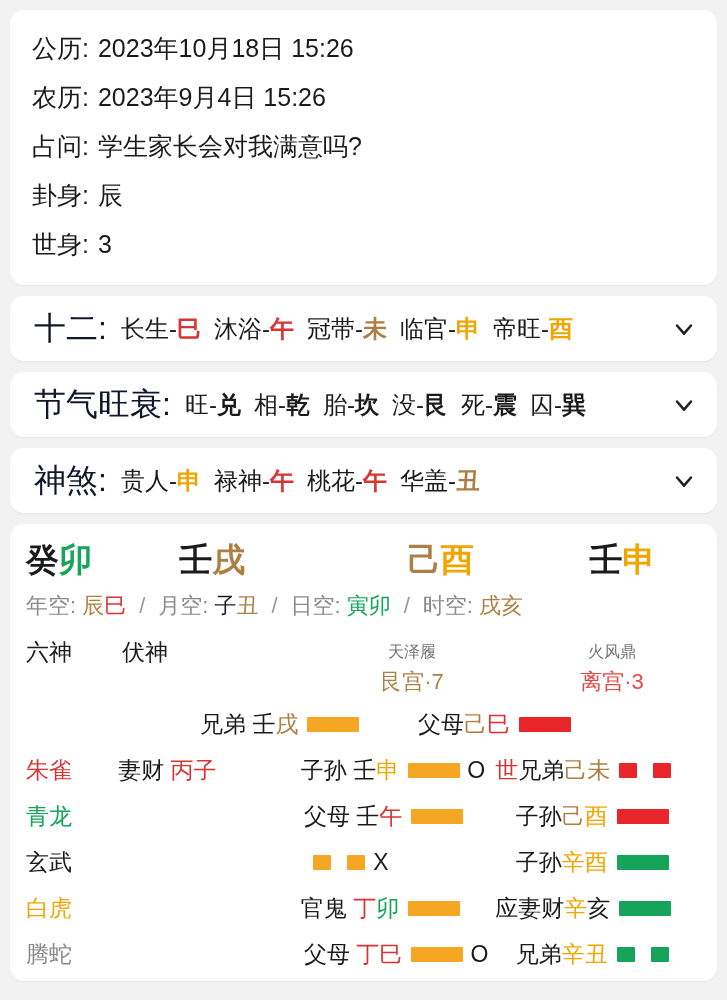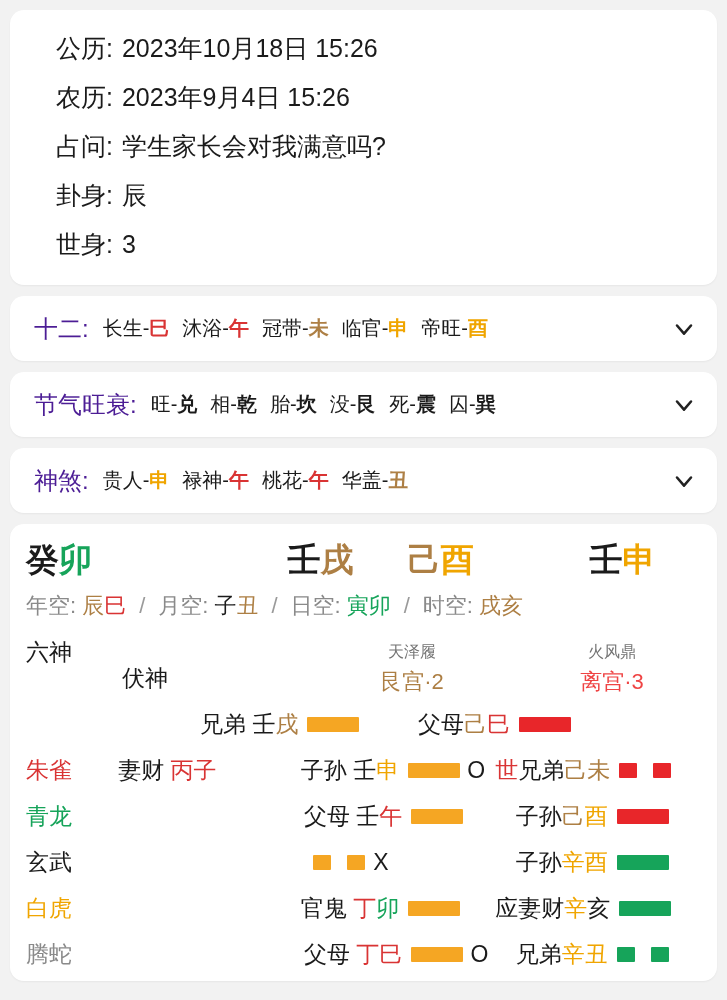--- a/index.html
+++ b/index.html
@@ -20,35 +20,34 @@
     box-sizing:border-box;
   }
   .card.first{margin-top:10px;}
 
   
   .info{padding:14px 22px 16px 22px;}
   .info-row{
     display:flex;align-items:baseline;
     font-size:25px;line-height:49px;
     white-space:nowrap;
-    margin-left:24px;
   }
   .info-label{color:#1b1b1b;}
   .info-value{color:#1b1b1b;margin-left:9px;}
 
   
   .coll{
     display:flex;align-items:center;
     padding:0 16px 0 24px;
     height:65px;
   }
-  .coll-label{font-size:24px;color:#4c1d95;white-space:nowrap;}
+  .coll-label{font-size:32px;color:#0f172a;white-space:nowrap;}
   .coll-body{
     flex:1;
-    font-size:20px;
+    font-size:24px;
     white-space:nowrap;
     margin-left:14px;
     overflow:hidden;
   }
   .coll .seg{margin-right:13px;}
   .coll .seg:last-child{margin-right:0;}
   .chev{
     width:34px;height:34px;flex:none;
     display:flex;align-items:center;justify-content:center;
     margin-left:6px;
@@ -70,40 +69,40 @@
 
   .pillars{
     display:flex;
     padding:4px 0 2px 0;
   }
   .pillar{
     font-size:33px;font-weight:bold;
     white-space:nowrap;
   }
   .p0{width:170px;padding-left:16px;box-sizing:border-box;}
-  .p1{width:175px;text-align:right;}
+  .p1{width:175px;text-align:left;}
   .p2{width:175px;text-align:center;}
   .p3{width:190px;text-align:center;}
 
   .kong{
     display:flex;align-items:baseline;
     font-size:22px;
     padding:6px 0 10px 16px;
     white-space:nowrap;
   }
   .kong .k-lbl{color:#8a8a8a;}
   .kong .k-val{margin-left:6px;}
   .kong .k-sep{color:#9a9a9a;margin:0 13px;}
 
   .headrow{
     display:flex;align-items:flex-start;
     padding:6px 0 4px 0;
   }
   .h-liushen{width:112px;padding-left:16px;box-sizing:border-box;font-size:23px;}
-  .h-fushen{width:190px;font-size:23px;margin-top:26px;}
+  .h-fushen{width:190px;font-size:23px;}
   .h-hex{width:200px;text-align:center;}
   .h-hex .h-name{font-size:16px;color:#737373;line-height:30px;}
   .h-hex .h-sub{font-size:22px;line-height:30px;}
 
   .rows{padding-bottom:4px;}
   .hrow{
     display:flex;align-items:center;
     height:46px;
   }
   .r-liushen{width:112px;padding-left:16px;box-sizing:border-box;font-size:23px;white-space:nowrap;}
@@ -203,21 +202,21 @@
         <span><span class="k-lbl c-red">日空:</span><span class="k-val"><span class="c-green">寅</span><span class="c-green">卯</span></span></span>
         <span class="k-sep">/</span>
         <span><span class="k-lbl c-gray">时空:</span><span class="k-val"><span class="c-brown">戌</span><span class="c-brown">亥</span></span></span>
       </div>
 
     <div class="headrow">
       <div class="h-liushen">六神</div>
       <div class="h-fushen">伏神</div>
       <div class="h-hex">
         <div class="h-name">天泽履</div>
-        <div class="h-sub c-brown">艮宫·2</div>
+        <div class="h-sub c-brown">艮宫·7</div>
       </div>
       <div class="h-hex">
         <div class="h-name">火风鼎</div>
         <div class="h-sub c-red2">离宫·3</div>
       </div>
     </div>
 
     <div class="rows" id="yao-rows">
         <div class="hrow">
           <div class="r-fushen"></div>

